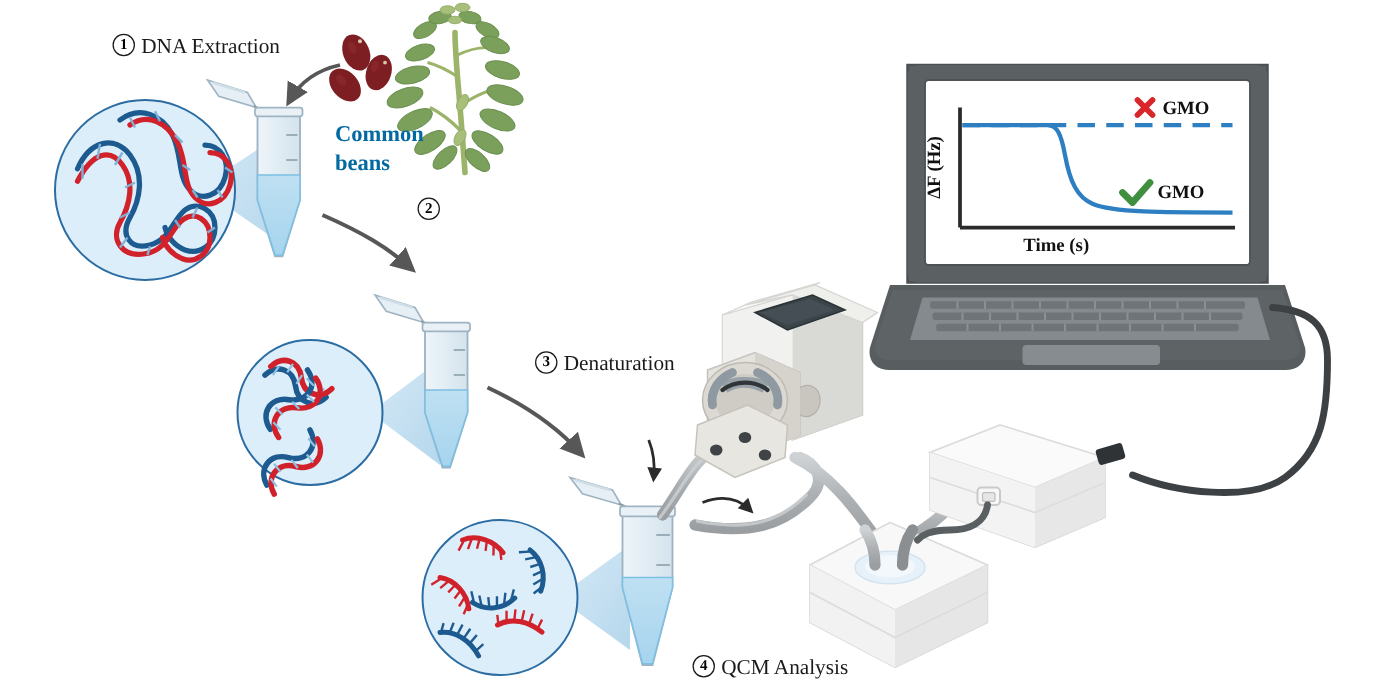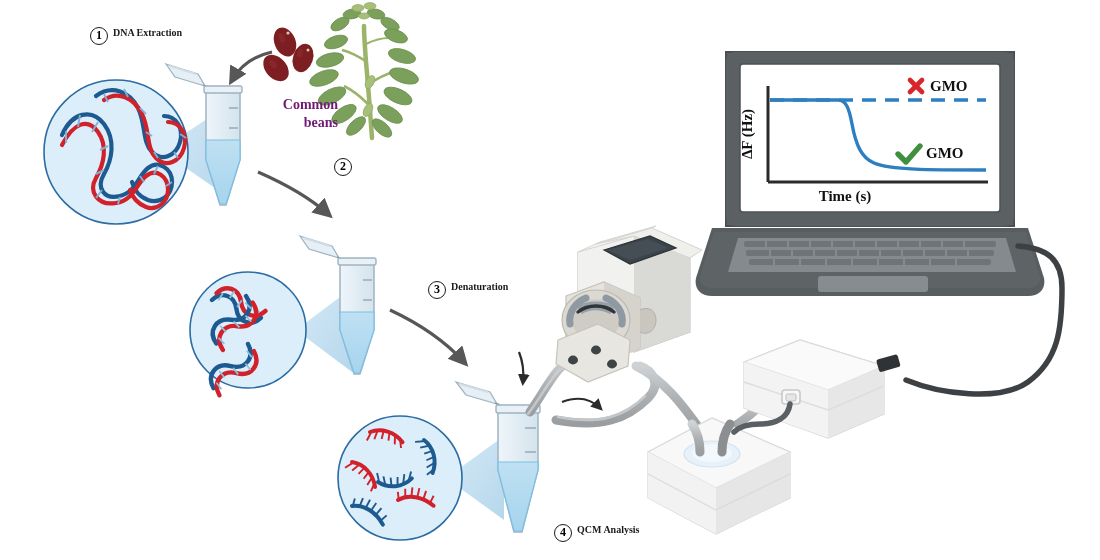--- a/index.html
+++ b/index.html
@@ -2,25 +2,25 @@
 <html><head>
 <meta charset="utf-8">
 <style>
   html,body{margin:0;padding:0;background:#fff;}
   body{width:1100px;height:560px;overflow:hidden;font-family:"Liberation Serif",serif;}
   #stage{position:relative;width:1100px;height:560px;background:#ffffff;}
   .stepnum{display:inline-block;width:16px;height:16px;border:1.3px solid #1a1a1a;
            border-radius:50%;text-align:center;line-height:15px;font-size:12px;
            font-weight:bold;margin-right:5px;vertical-align:1px;}
   .stepwrap{position:absolute;display:flex;align-items:flex-start;}
-  .steptxt{font-family:"Liberation Serif",serif;font-weight:bold;font-size:10px;
+  .steptxt{font-family:"Liberation Serif",serif;font-weight:normal;font-size:17px;
            color:#1a1a1a;line-height:1.15;white-space:pre-line;}
 
-  .beanlbl{position:absolute;text-align:right;font-family:"Liberation Serif",serif;
-           font-weight:bold;font-size:14px;color:#701a75;line-height:1.25;white-space:pre-line;}
+  .beanlbl{position:absolute;text-align:left;font-family:"Liberation Serif",serif;
+           font-weight:bold;font-size:18px;color:#0369a1;line-height:1.25;white-space:pre-line;}
 
   svg{position:absolute;top:0;left:0;overflow:visible;}
 
   
   .chtxt{font-family:"Liberation Serif",serif;font-weight:bold;fill:#111;}
 </style>
 </head>
 <body>
 
 <div id="stage">

